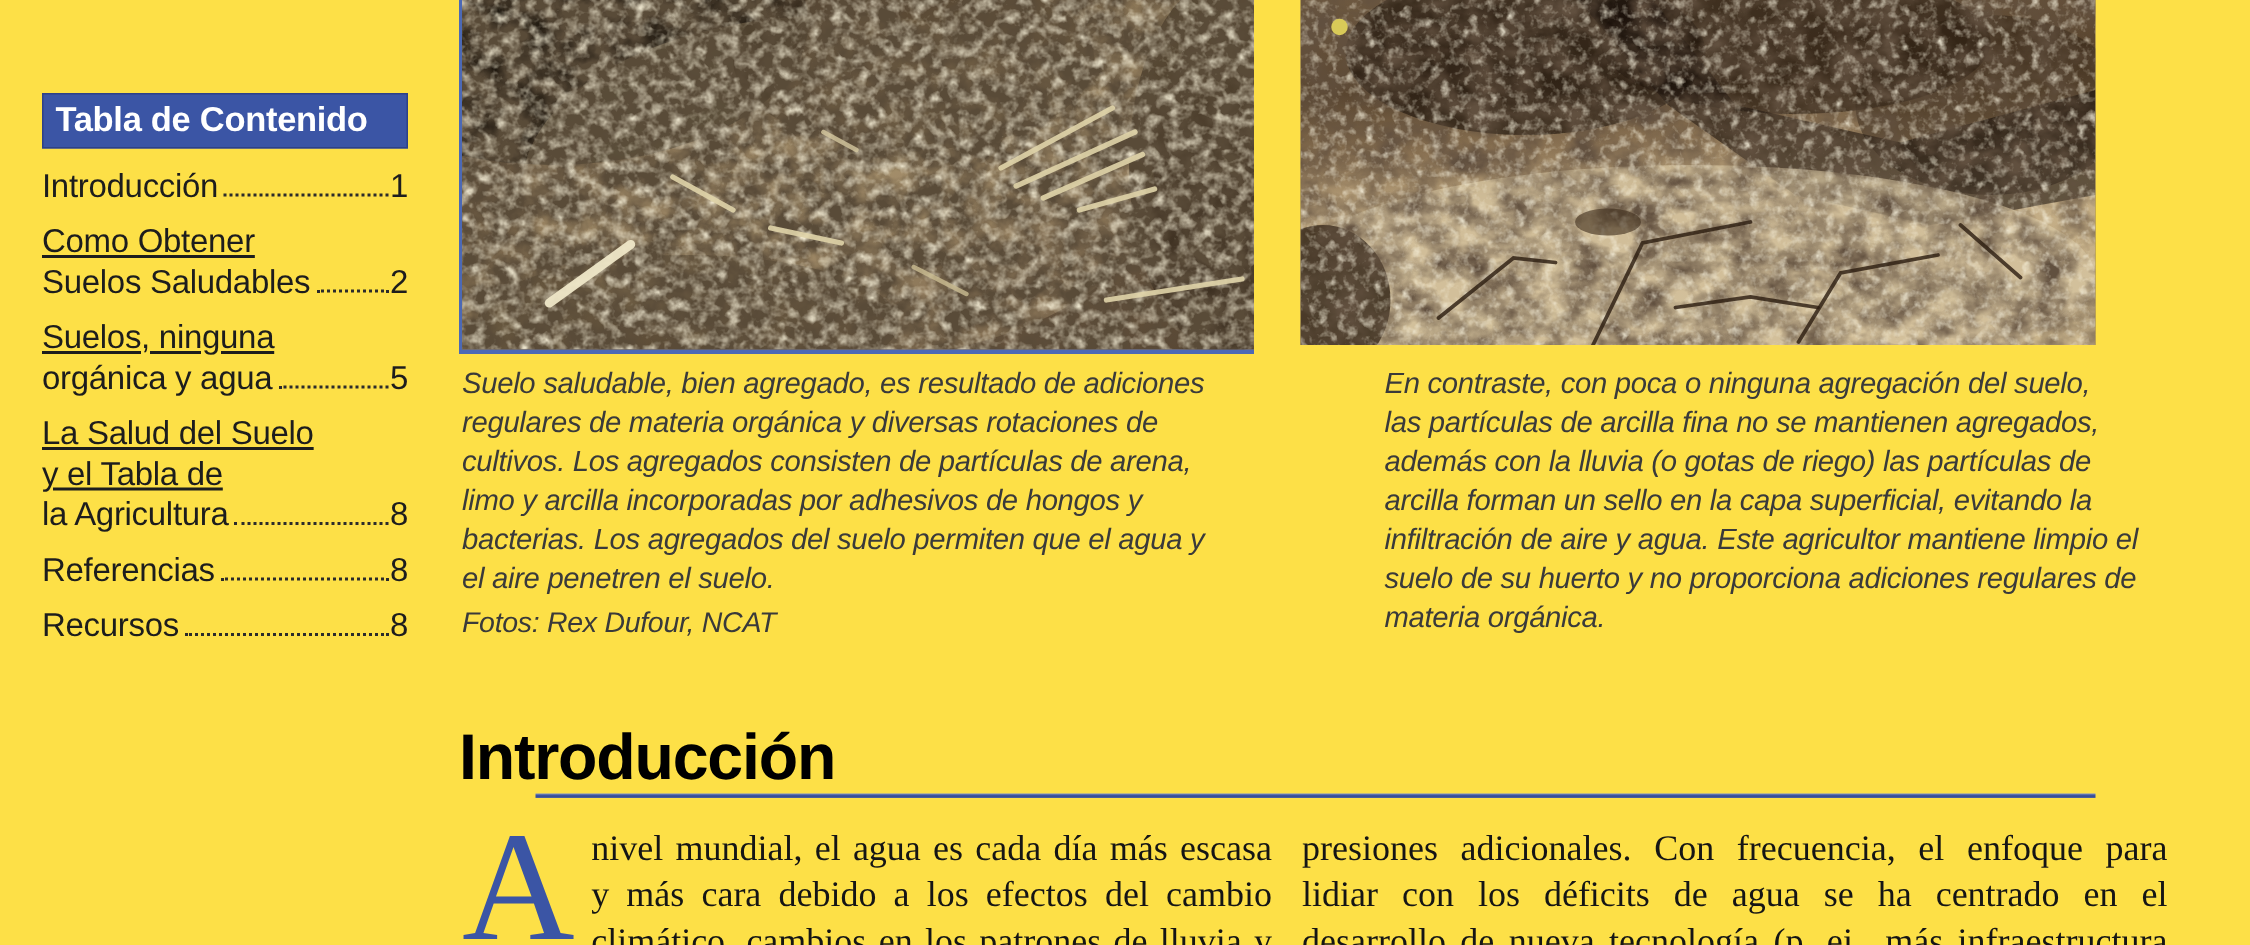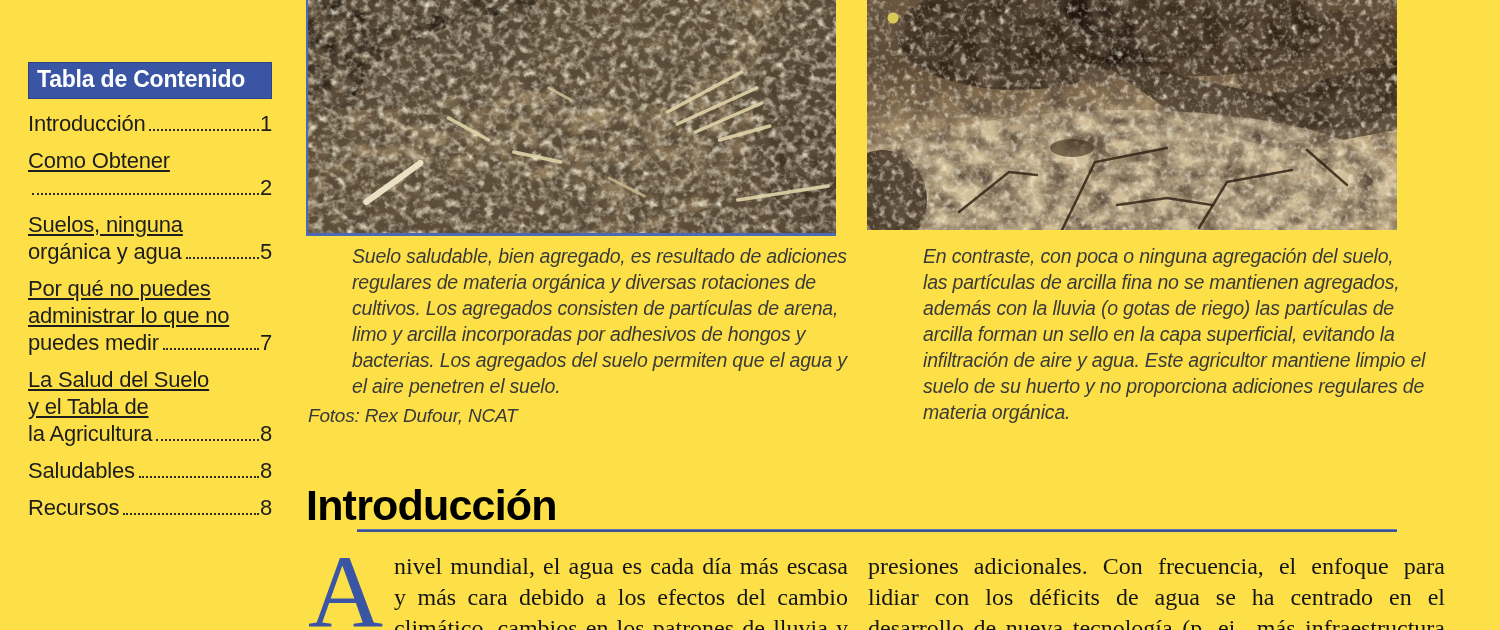--- a/index.html
+++ b/index.html
@@ -31,21 +31,21 @@
     left:306px; width:530px; height:236px;
     border-left:2px solid #4c69b5; border-bottom:3px solid #4c69b5;
   }
   .photo-right { left:867px; width:530px; height:230px; }
 
   .caption {
     position:absolute; top:243px;
     font-style:italic; font-size:19.5px; line-height:26px;
     color:#3a3a3a; letter-spacing:-0.2px; white-space:pre-line;
   }
-  .caption-left { left:308px; width:550px;margin-left:44px; }
+  .caption-left { left:308px; width:550px; }
   .caption-right { left:923px; width:545px; }
   .credit {
     position:absolute; left:308px; top:405px;
     font-style:italic; font-size:19px; color:#3a3a3a; letter-spacing:-0.2px;
   }
 
   
   .intro-heading {
     position:absolute; left:306px; top:481px;
     font-size:43px; font-weight:bold; color:#000000; letter-spacing:-0.8px;
@@ -79,53 +79,45 @@
         <div class="toc-entry">
           <div class="toc-row">
             <span>Introducción</span>
             <span class="toc-dots"></span>
             <span class="toc-page">1</span>
           </div>
         </div>
         <div class="toc-entry">
           <div class="toc-line">Como Obtener</div>
           <div class="toc-row">
+            <span>Suelos Saludables</span>
             <span class="toc-dots"></span>
             <span class="toc-page">2</span>
           </div>
         </div>
         <div class="toc-entry">
           <div class="toc-line">Suelos, ninguna</div>
           <div class="toc-row">
             <span>orgánica y agua</span>
             <span class="toc-dots"></span>
             <span class="toc-page">5</span>
-          </div>
-        </div>
-        <div class="toc-entry">
-          <div class="toc-line">Por qué no puedes</div>
-          <div class="toc-line">administrar lo que no</div>
-          <div class="toc-row">
-            <span>puedes medir</span>
-            <span class="toc-dots"></span>
-            <span class="toc-page">7</span>
           </div>
         </div>
         <div class="toc-entry">
           <div class="toc-line">La Salud del Suelo</div>
           <div class="toc-line">y el Tabla de</div>
           <div class="toc-row">
             <span>la Agricultura</span>
             <span class="toc-dots"></span>
             <span class="toc-page">8</span>
           </div>
         </div>
         <div class="toc-entry">
           <div class="toc-row">
-            <span>Saludables</span>
+            <span>Referencias</span>
             <span class="toc-dots"></span>
             <span class="toc-page">8</span>
           </div>
         </div>
         <div class="toc-entry">
           <div class="toc-row">
             <span>Recursos</span>
             <span class="toc-dots"></span>
             <span class="toc-page">8</span>
           </div>

